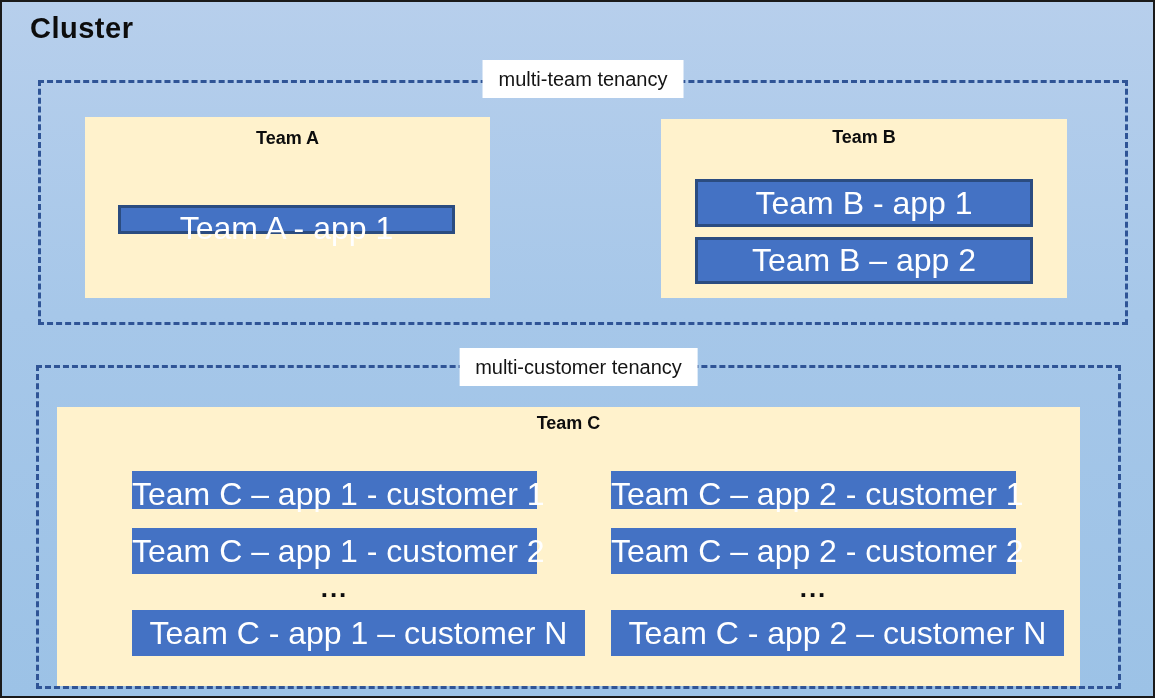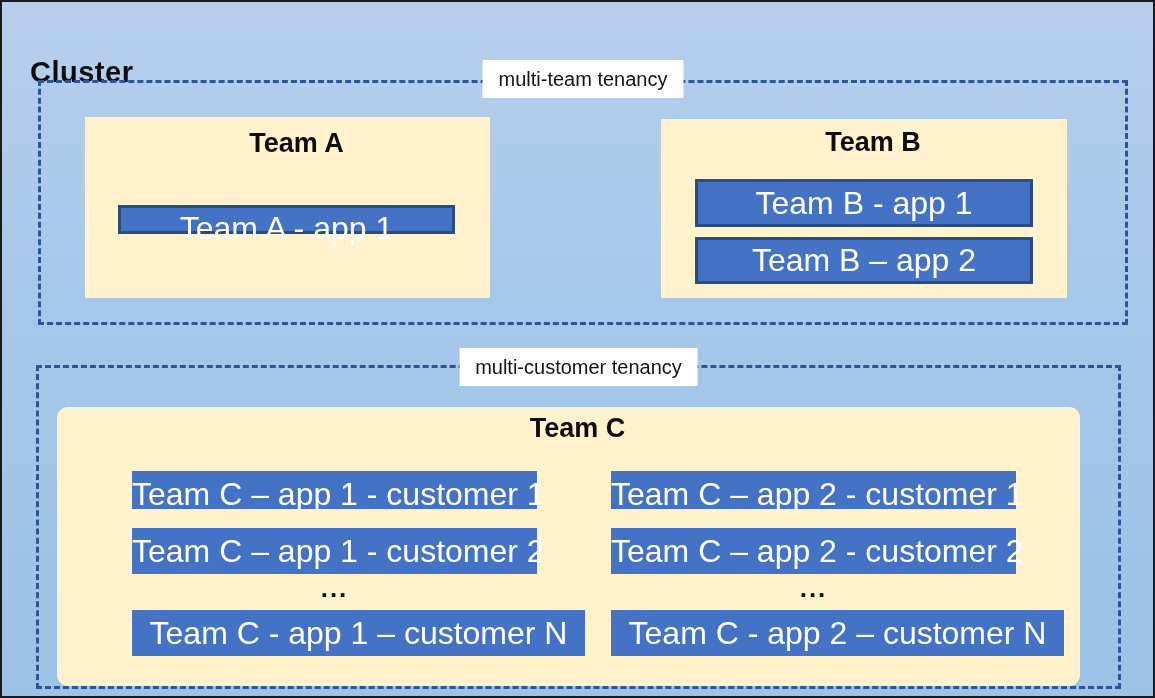--- a/index.html
+++ b/index.html
@@ -9,21 +9,20 @@
     width:1155px; height:698px;
     border:2px solid #1a1a1a;
     background:linear-gradient(180deg, #b7cfec 0%, #a6c7e9 45%, #9cc2e6 100%);
     font-family:"Liberation Sans", sans-serif;
     overflow:hidden;
   }
   .cluster-title {
     position:absolute; left:28px; top:10px;
     font-size:29px; font-weight:bold; color:#0d0d0d;
     letter-spacing:0.5px;
-    margin-top:44px;
   }
   .tenancy-box {
     position:absolute;
     border:3px dashed #2f5496;
   }
   .tenancy-box.multi-team  { left:36px; top:78px;  width:1090px; height:245px; }
   .tenancy-box.multi-cust  { left:34px; top:363px; width:1085px; height:324px; }
   .tenancy-label {
     position:absolute; left:50%; transform:translateX(-50%);
     background:#ffffff; color:#141414;
@@ -31,25 +30,25 @@
     padding:9px 16px; white-space:nowrap;
   }
   .multi-team .tenancy-label { top:-23px; }
   .multi-cust .tenancy-label { top:-20px; }
   .team-box {
     position:absolute;
     background:#fff2cc;
   }
   .team-box.team-a { left:44px;  top:34px; width:405px; height:181px; }
   .team-box.team-b { left:620px; top:36px; width:406px; height:179px; }
-  .team-box.team-c { left:18px;  top:39px; width:1023px; height:279px;border-radius:11px; }
+  .team-box.team-c { left:18px;  top:39px; width:1023px; height:279px; }
   .team-title {
-    position:absolute; left:9px; width:100%;
+    position:absolute; left:0; width:100%;
     text-align:center;
-    font-size:27px; font-weight:bold; color:#0d0d0d;
+    font-size:18px; font-weight:bold; color:#0d0d0d;
   }
   .team-a .team-title { top:11px; }
   .team-b .team-title { top:8px; }
   .team-c .team-title { top:6px; }
   .app-box {
     position:absolute;
     background:#4472c4;
     color:#ffffff;
     font-size:32px;
     text-align:center;

